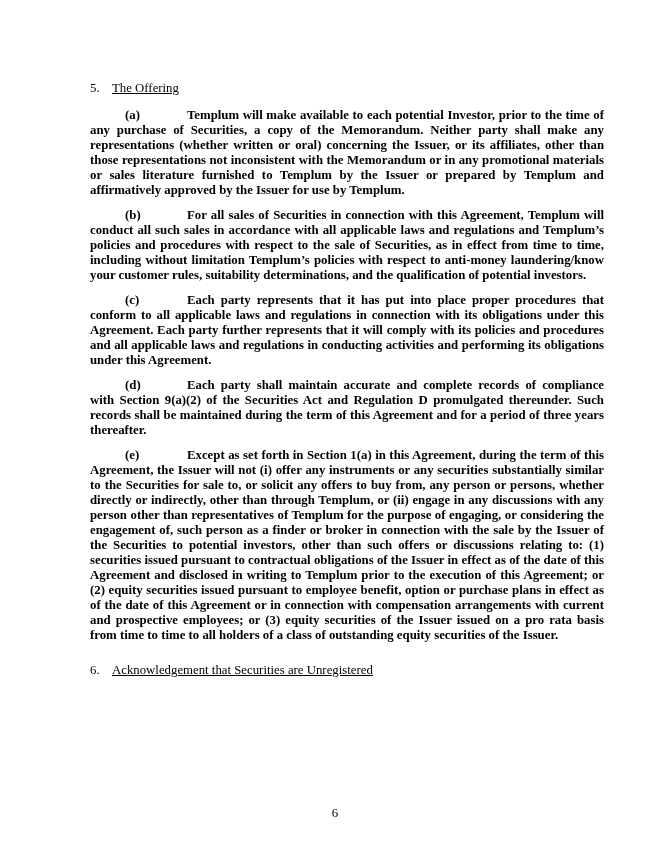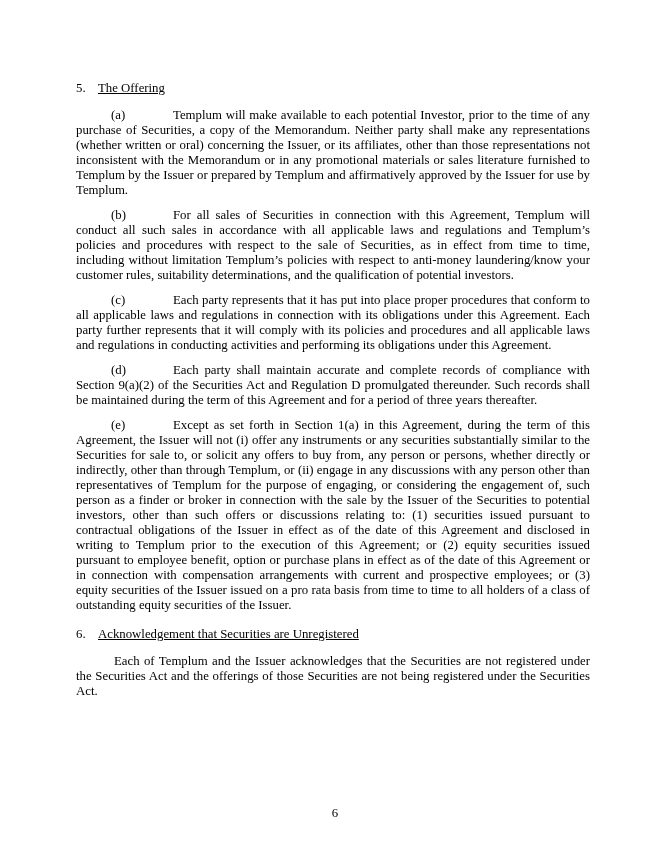--- a/index.html
+++ b/index.html
@@ -15,52 +15,53 @@
     height: 867px;
     background: #ffffff;
     color: #000000;
     font-family: "Liberation Serif", "DejaVu Serif", serif;
     font-size: 12.8px;
     line-height: 15px;
   }
   .content {
     position: absolute;
     top: 81px;
-    left: 76px;
+    left: 90px;
     width: 514px;
   }
   .section-heading {
     font-size: 12.8px;
     font-weight: normal;
     line-height: 15px;
     margin-bottom: 12px;
     white-space: nowrap;
   }
   .section-heading .sec-num {
     display: inline-block;
     width: 22px;
   }
   .section-heading .sec-title {
     text-decoration: underline;
   }
   .para {
     text-align: justify;
     text-indent: 35px;
     margin-bottom: 10px;
+    font-weight: bold;
   }
   .para .p-label {
     display: inline-block;
     width: 62px;
     text-indent: 0;
   }
   .para.no-label {
     text-indent: 38px;
   }
   .section-heading.second {
-    margin-top: 14px;
+    margin-top: 20px;
   }
   .page-number {
     position: absolute;
     top: 806px;
     left: 0;
     width: 670px;
     text-align: center;
     font-size: 12.8px;
   }
 </style>
@@ -91,20 +92,17 @@
     </p>
 
     <p class="para">
       <span class="p-label">(e)</span><span>Except as set forth in Section 1(a) in this Agreement, during the term of this Agreement, the Issuer will not (i) offer any instruments or any securities substantially similar to the Securities for sale to, or solicit any offers to buy from, any person or persons, whether directly or indirectly, other than through Templum, or (ii) engage in any discussions with any person other than representatives of Templum for the purpose of engaging, or considering the engagement of, such person as a finder or broker in connection with the sale by the Issuer of the Securities to potential investors, other than such offers or discussions relating to: (1) securities issued pursuant to contractual obligations of the Issuer in effect as of the date of this Agreement and disclosed in writing to Templum prior to the execution of this Agreement; or (2) equity securities issued pursuant to employee benefit, option or purchase plans in effect as of the date of this Agreement or in connection with compensation arrangements with current and prospective employees; or (3) equity securities of the Issuer issued on a pro rata basis from time to time to all holders of a class of outstanding equity securities of the Issuer.</span>
     </p>
 
     <h2 class="section-heading second">
       <span class="sec-num">6.</span><span class="sec-title">Acknowledgement that Securities are Unregistered</span>
     </h2>
 
-    <p class="para no-label">
-      <span>Each of Templum and the Issuer acknowledges that the Securities are not registered under the Securities Act and the offerings of those Securities are not being registered under the Securities Act.</span>
-    </p>
 
   </div>
 
   <div class="page-number">6</div>
 </div>
 
 </body></html>

